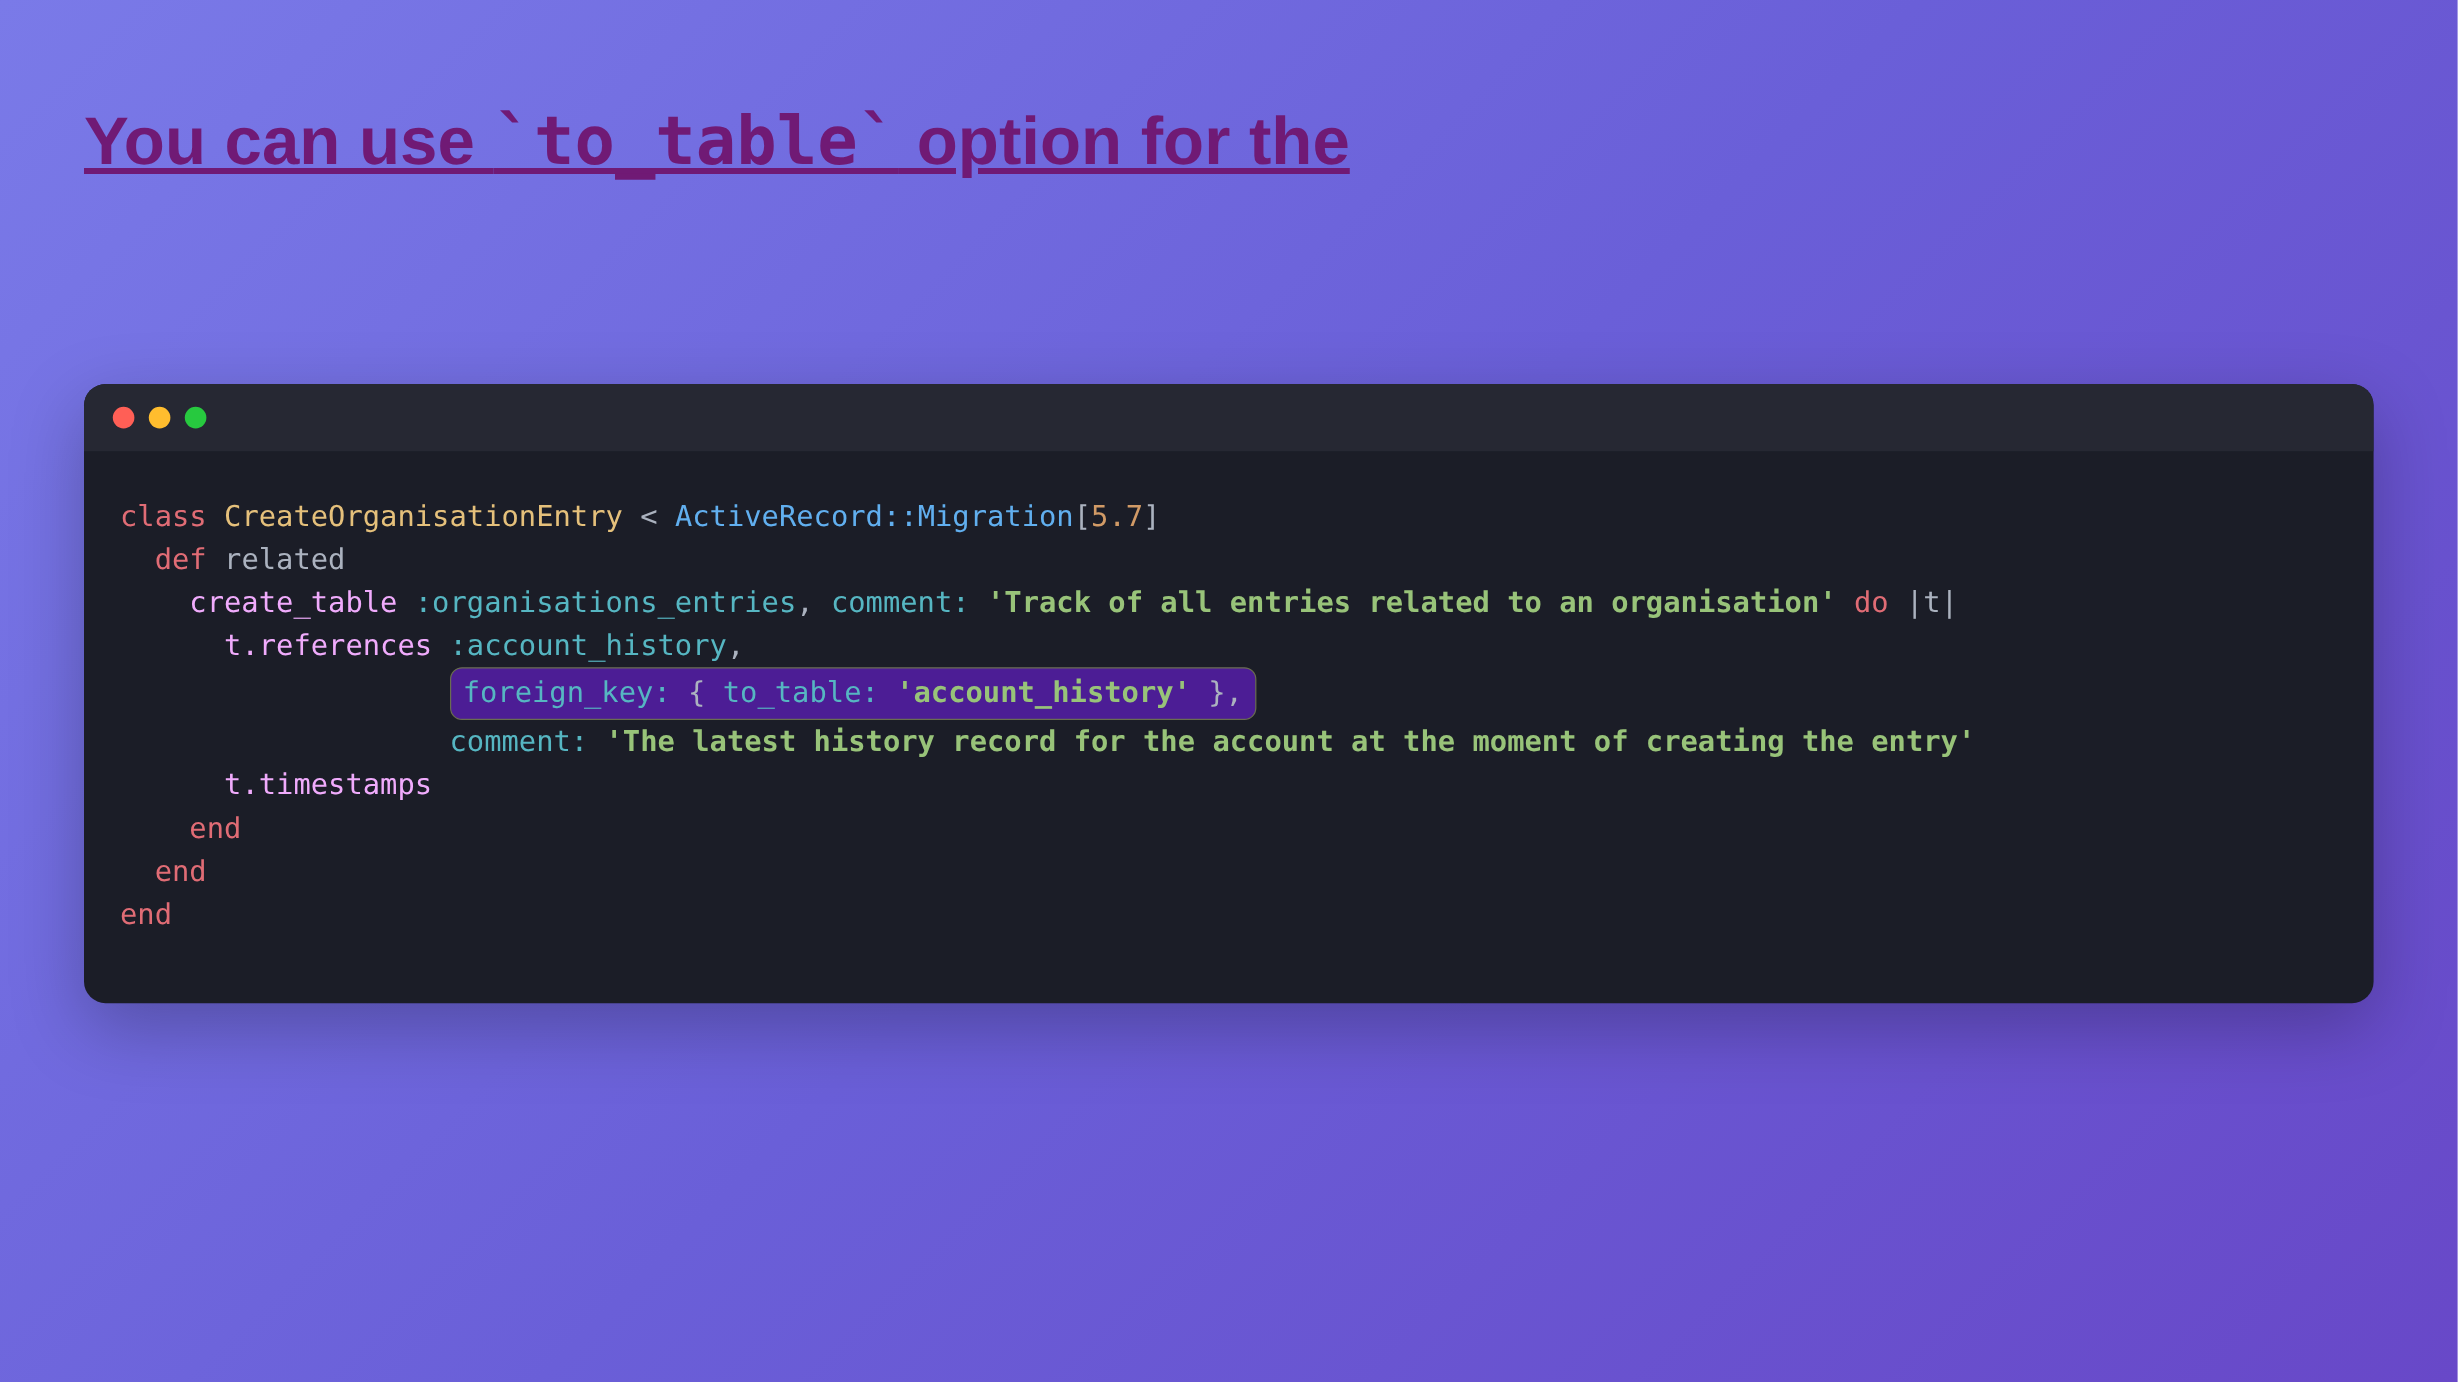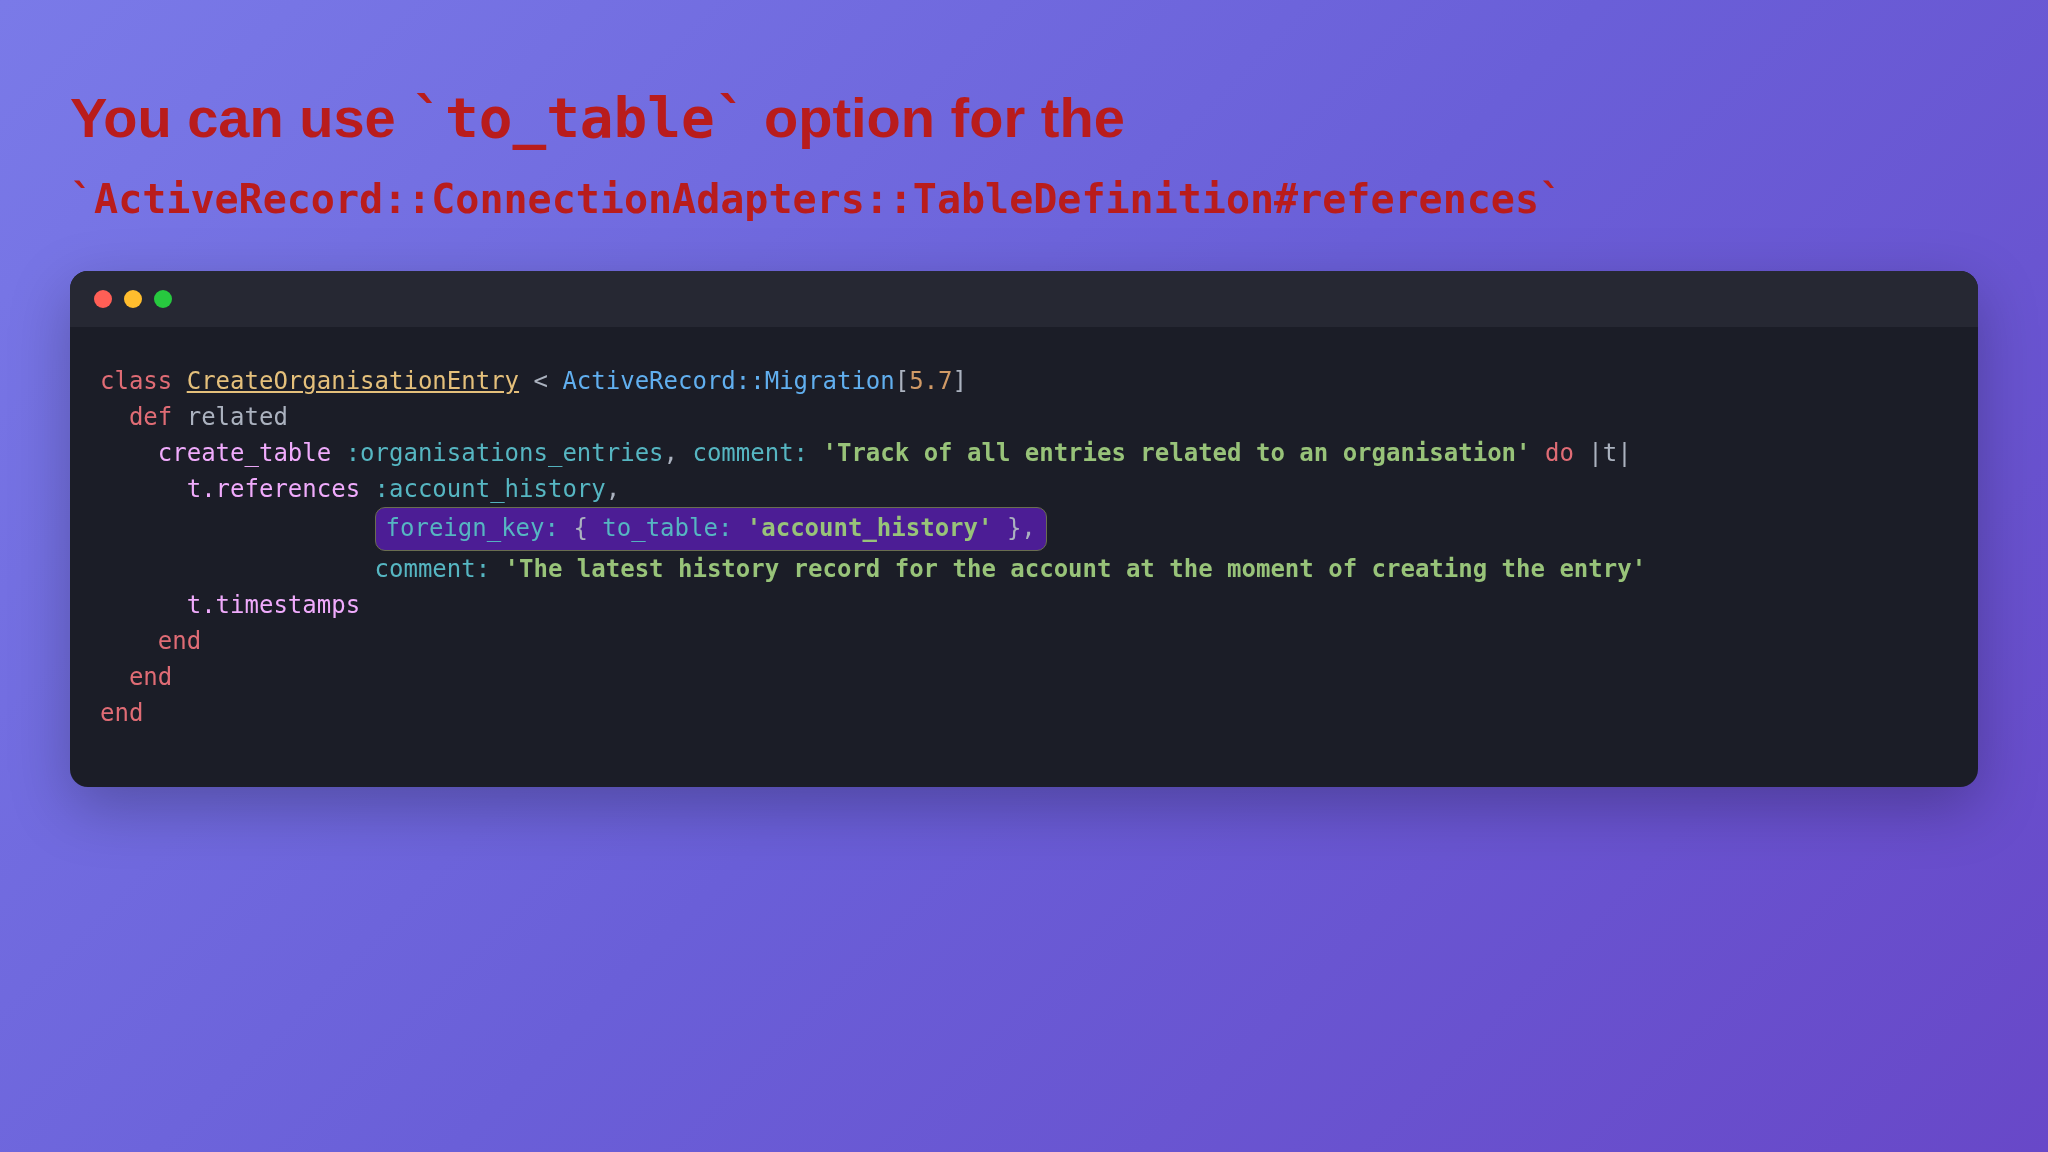--- a/index.html
+++ b/index.html
@@ -5,25 +5,26 @@
   * { margin: 0; padding: 0; box-sizing: border-box; }
   body {
     width: 2048px;
     height: 1152px;
     background: linear-gradient(135deg, #7a7ae8 0%, #6a5fd8 50%, #6848c8 100%);
     font-family: -apple-system, BlinkMacSystemFont, "Segoe UI", Helvetica, Arial, sans-serif;
     padding: 80px 70px 0 70px;
     overflow: hidden;
   }
   .heading {
-    color: #b91c1c;
+    color: #701a75;
     font-size: 56px;
     font-weight: 700;
     line-height: 1.35;
-    margin-bottom: 40px;
+    margin-bottom: 88px;
+    text-decoration: underline;
   }
   .heading .mono {
     font-family: "SF Mono", ui-monospace, Menlo, Consolas, monospace;
     font-weight: 600;
   }
   .heading .mono.small {
     font-size: 40px;
     font-weight: 600;
   }
   .code-window {
@@ -50,21 +51,21 @@
   .dot.green { background: #27c93f; }
   .code-body {
     padding: 36px 30px 56px 30px;
     font-family: "SF Mono", ui-monospace, Menlo, Consolas, monospace;
     font-size: 24px;
     line-height: 1.5;
     white-space: pre;
     color: #abb2bf;
   }
   .tok-keyword { color: #e06c75; }
-  .tok-class   { color: #e5c07b; text-decoration: underline; }
+  .tok-class   { color: #e5c07b; }
   .tok-const   { color: #61afef; }
   .tok-method  { color: #f0abfc; }
   .tok-def     { color: #e06c75; }
   .tok-name    { color: #abb2bf; }
   .tok-symbol  { color: #56b6c2; }
   .tok-string  { color: #98c379; font-weight: bold; }
   .tok-punct   { color: #abb2bf; }
   .tok-block   { color: #e06c75; }
   .tok-param   { color: #abb2bf; }
   .tok-num     { color: #d19a66; }
@@ -74,21 +75,21 @@
     border-radius: 10px;
     padding: 2px 10px 4px 10px;
     display: inline-block;
   }
 </style>
 </head>
 <body>
 
 <div class="heading">
   <span>You can use </span><span class="mono">`to_table`</span><span> option for the </span><br>
-  <span class="mono small">`ActiveRecord::ConnectionAdapters::TableDefinition#references`</span><br>
+  <br>
 </div>
 
 <div class="code-window">
   <div class="titlebar">
     <span class="dot red"></span>
     <span class="dot yellow"></span>
     <span class="dot green"></span>
   </div>
   <div class="code-body"><span class="tok-keyword">class</span> <span class="tok-class">CreateOrganisationEntry</span> <span class="tok-punct">&lt;</span> <span class="tok-const">ActiveRecord::Migration</span><span class="tok-punct">[</span><span class="tok-num">5.7</span><span class="tok-punct">]</span>
   <span class="tok-def">def</span> <span class="tok-name">related</span>

